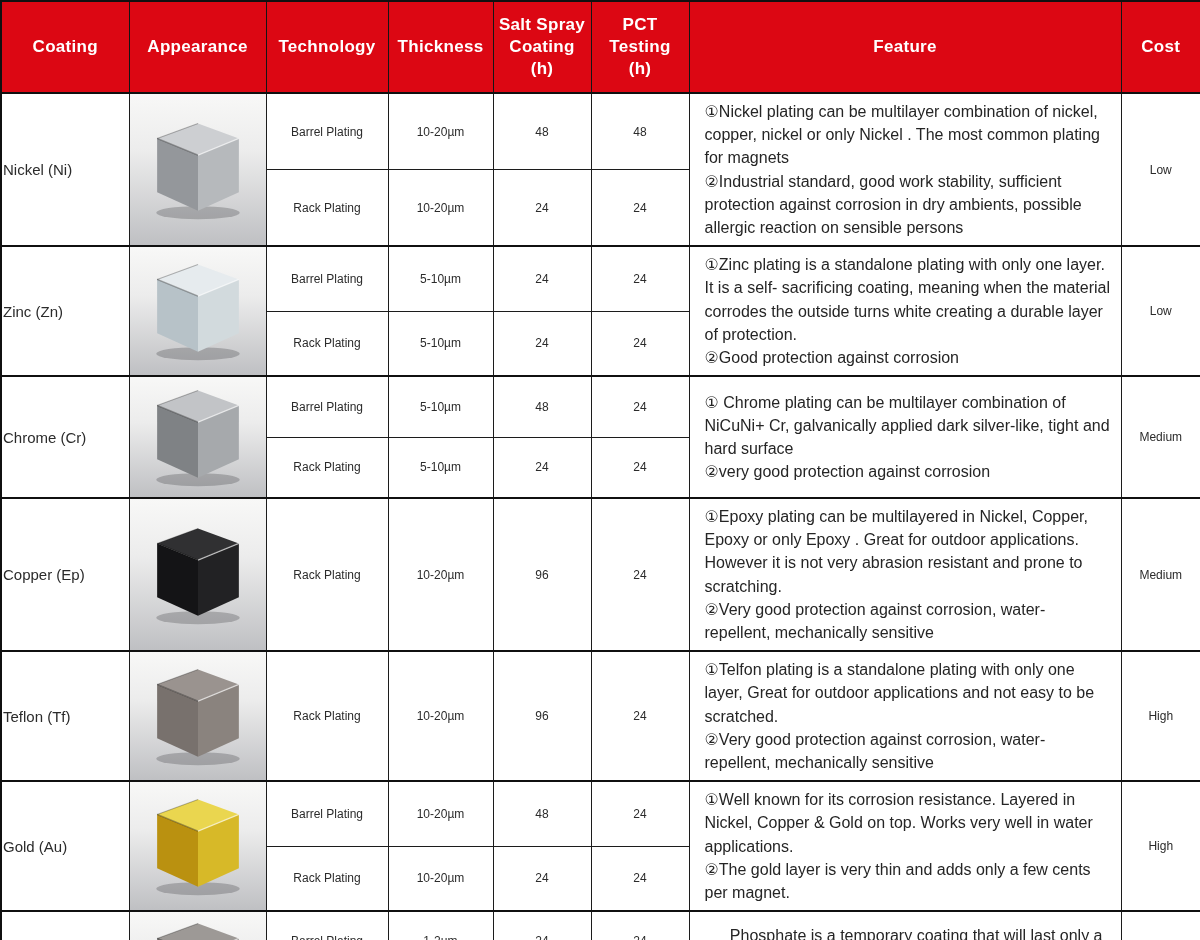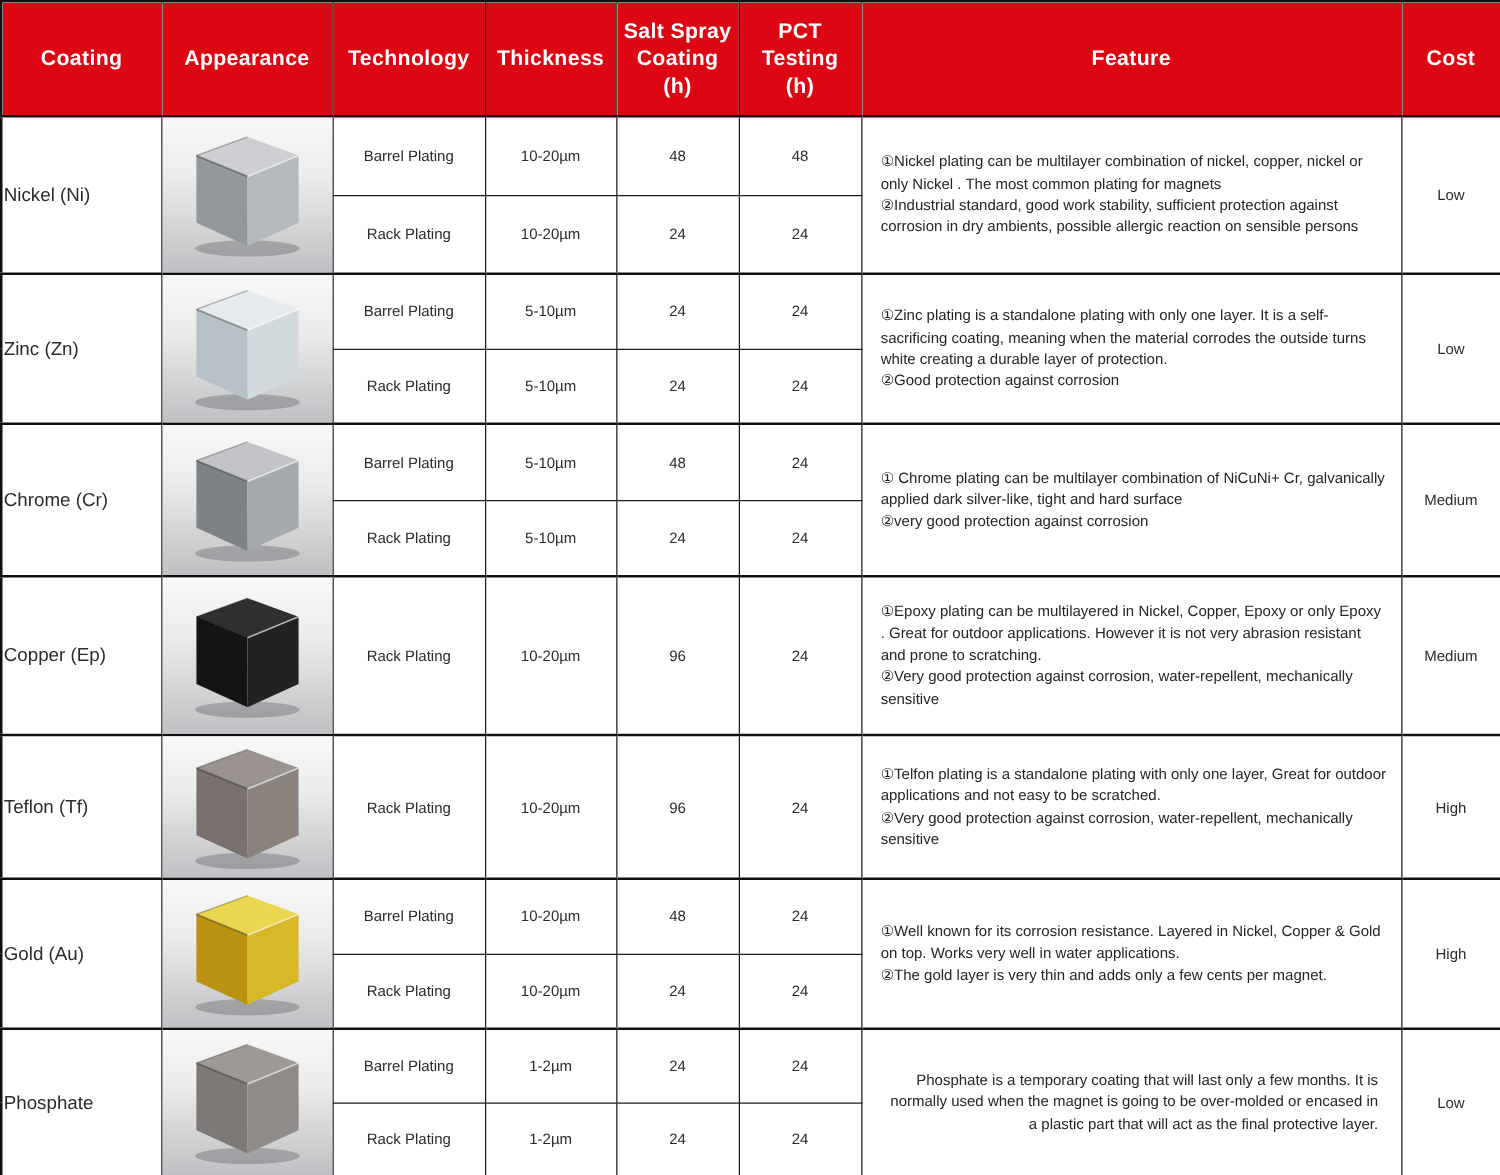--- a/index.html
+++ b/index.html
@@ -47,21 +47,21 @@
   .cube-shadow { fill: rgba(20,20,25,0.22); }
   .seam-dark  { fill: none; stroke: rgba(0,0,0,0.32); stroke-width: 1.6; }
   .seam-light { fill: none; stroke: rgba(255,255,255,0.6); stroke-width: 1.4; }
   .edge-dark  { fill: none; stroke: rgba(0,0,0,0.28); stroke-width: 1.2; }
   td.tech, td.thick, td.num, td.cost {
     text-align: center;
     font-size: 12px;
     color: #2b2b2b;
   }
   td.feature {
-    font-size: 12px;
+    font-size: 16px;
     color: #252525;
     line-height: 1.45;
     padding: 6px 10px 6px 15px;
     text-align: left;
   }
   td.feature p { margin: 0; }
   td.feature.center-pad { padding-left: 22px; padding-right: 18px; text-align: right; }
 </style>
 </head>
 <body>

